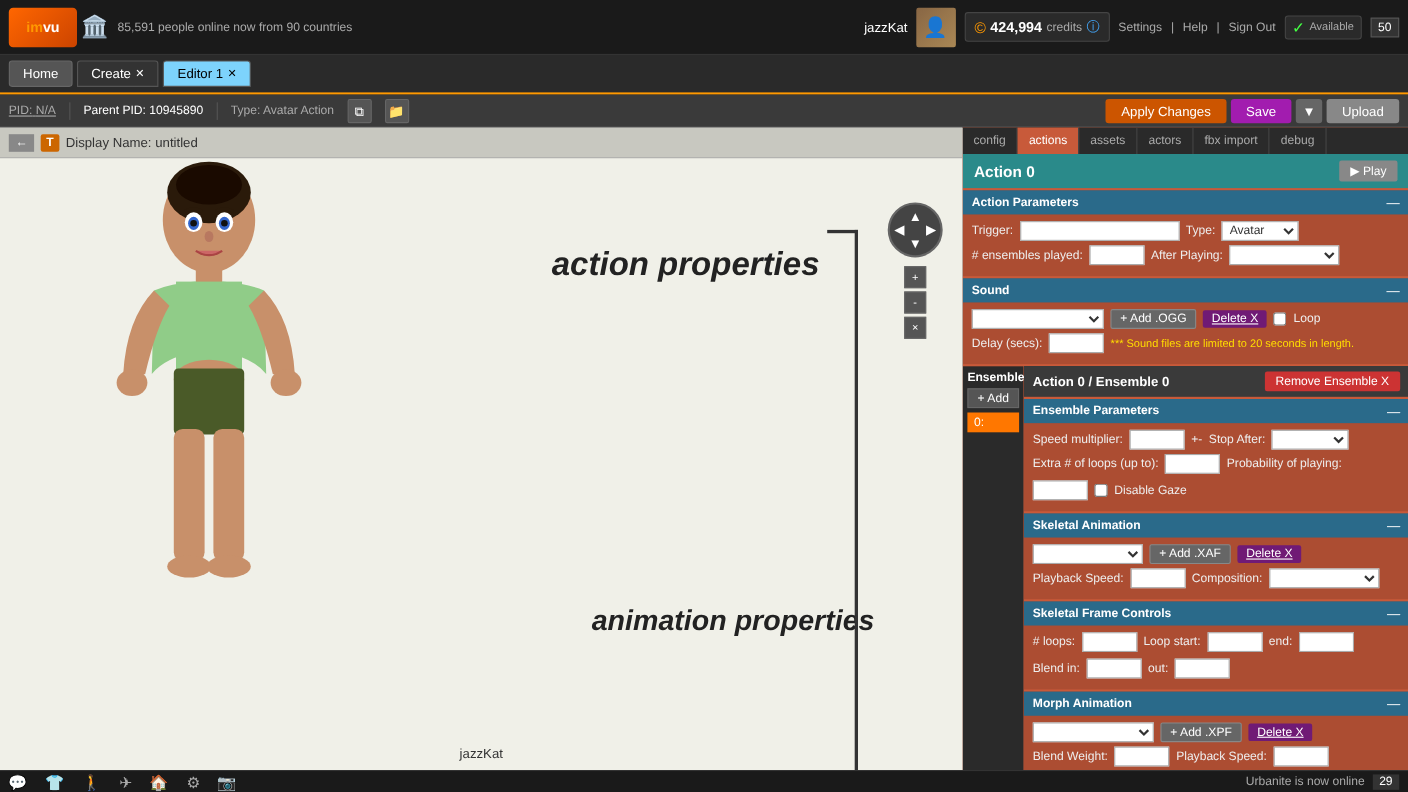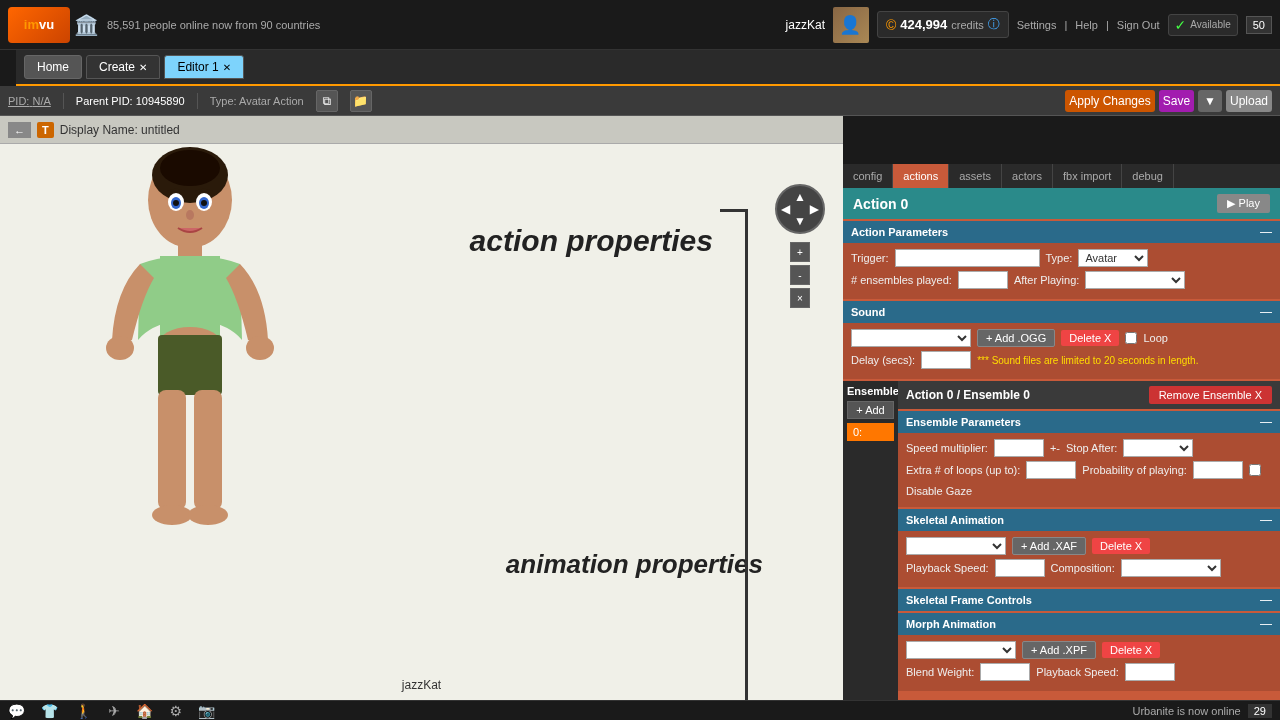--- a/index.html
+++ b/index.html
@@ -17,55 +17,55 @@
     #credits-label { color: #aaa; font-size: 11px; }
     #info-icon { color: #4af; font-size: 12px; cursor: pointer; }
     #settings-area { display: flex; gap: 8px; font-size: 11px; color: #aaa; }
     #settings-area span { cursor: pointer; }
     #available-area { background: #2a2a2a; border: 1px solid #444; border-radius: 3px; padding: 2px 6px; display: flex; align-items: center; gap: 4px; }
     #available-check { color: #4f4; font-size: 14px; }
     #available-text { color: #aaa; font-size: 10px; }
     #score-badge { background: #333; border: 1px solid #555; padding: 2px 6px; font-size: 11px; color: #fff; }
 
     
-    #nav-bar { background: #2a2a2a; height: 36px; display: flex; align-items: center; padding: 0 8px; gap: 4px; border-bottom: 2px solid #ff9900; margin-left: 16px; }
+    #nav-bar { background: #2a2a2a; height: 36px; display: flex; align-items: center; padding: 0 8px; gap: 4px; border-bottom: 2px solid #ff9900; }
     .nav-btn { background: #555; border: 1px solid #666; color: #fff; padding: 4px 12px; border-radius: 3px; cursor: pointer; font-size: 12px; }
     .nav-tab { background: #333; border: 1px solid #555; color: #fff; padding: 4px 12px; border-radius: 3px 3px 0 0; cursor: pointer; font-size: 12px; display: flex; align-items: center; gap: 4px; position: relative; }
     .nav-tab.active { background: #7dd3fc; color: #000; }
     .close-tab { background: none; border: none; color: inherit; cursor: pointer; font-size: 10px; }
 
     
     #toolbar { background: #3a3a3a; height: 30px; display: flex; align-items: center; padding: 0 8px; gap: 12px; border-bottom: 1px solid #555; }
     #toolbar-pid { color: #aaa; font-size: 11px; text-decoration: underline; }
     #toolbar-sep { width: 1px; height: 16px; background: #555; }
     #toolbar-type { color: #aaa; font-size: 11px; }
     .toolbar-icon-btn { background: #555; border: 1px solid #666; color: #fff; width: 22px; height: 22px; display: flex; align-items: center; justify-content: center; cursor: pointer; border-radius: 2px; font-size: 12px; }
     #toolbar-right { margin-left: auto; display: flex; gap: 4px; }
-    .toolbar-action-btn { padding: 4px 4px; border: none; cursor: pointer; font-size: 12px; border-radius: 3px; }
+    .toolbar-action-btn { padding: 4px 14px; border: none; cursor: pointer; font-size: 12px; border-radius: 3px; }
     #apply-btn { background: #cc5500; color: #fff; }
     #save-btn { background: #a21caf; color: #fff; }
     #save-dropdown { background: #666; color: #fff; padding: 4px 6px; border: none; cursor: pointer; }
     #upload-btn { background: #888; color: #fff; }
 
     
     #main-area { display: flex; height: calc(720px - 50px - 36px - 30px - 20px); }
 
     
     #left-panel { flex: 1; background: #e8e8e0; position: relative; overflow: hidden; }
     #display-name-bar { background: #c8c8c0; height: 28px; display: flex; align-items: center; padding: 0 8px; gap: 6px; border-bottom: 1px solid #aaa; }
     #back-btn { background: #888; color: #fff; border: none; padding: 2px 6px; cursor: pointer; font-size: 11px; }
     #display-name-icon { background: #cc6600; color: #fff; font-size: 11px; font-weight: bold; padding: 2px 5px; border-radius: 2px; }
     #display-name-text { color: #333; font-size: 12px; }
     #viewport { width: 100%; height: calc(100% - 28px); display: flex; align-items: center; justify-content: center; position: relative; background: #f0f0e8; }
 
     
     #nav-controls { position: absolute; right: 15px; top: 50px; display: flex; flex-direction: column; align-items: center; gap: 2px; }
 
     
-    #right-panel { width: 437px; background: #c85a3a; display: flex; flex-direction: column; margin-top: 48px; }
+    #right-panel { width: 405px; background: #c85a3a; display: flex; flex-direction: column; }
     #right-tabs { display: flex; background: #2a2a2a; }
     .right-tab { padding: 6px 10px; font-size: 11px; color: #aaa; cursor: pointer; border-right: 1px solid #444; }
     .right-tab.active { background: #c85a3a; color: #fff; }
 
     #right-content { flex: 1; overflow-y: auto; padding: 0; }
 
     
     #action-header { background: #2a8a8a; padding: 6px 10px; display: flex; align-items: center; justify-content: space-between; }
     #action-title { font-size: 14px; font-weight: bold; color: #fff; }
     #play-btn { background: #888; color: #fff; border: none; padding: 3px 10px; cursor: pointer; font-size: 11px; border-radius: 2px; }
@@ -82,21 +82,21 @@
     .form-label { color: #eee; font-size: 11px; white-space: nowrap; }
     .form-input { background: #fff; border: 1px solid #aaa; color: #333; font-size: 11px; padding: 1px 4px; height: 18px; }
     .form-input-sm { width: 50px; }
     .form-input-lg { width: 120px; }
     .form-select { background: #fff; border: 1px solid #aaa; color: #333; font-size: 11px; height: 18px; padding: 0 2px; }
     .form-select-sm { width: 70px; }
     .form-select-md { width: 100px; }
 
     
     .add-btn { background: #666; color: #fff; border: 1px solid #888; padding: 2px 8px; cursor: pointer; font-size: 11px; border-radius: 2px; }
-    .delete-btn { background: #ef4444; color: #fff; border: none; padding: 2px 8px; cursor: pointer; font-size: 11px; border-radius: 2px; }
+    .delete-btn { background: #701a75; color: #fff; border: none; padding: 2px 8px; cursor: pointer; font-size: 11px; border-radius: 2px; text-decoration: underline; }
     .remove-btn { background: #cc3333; color: #fff; border: none; padding: 3px 10px; cursor: pointer; font-size: 11px; border-radius: 2px; }
 
     
     #ensembles-panel { display: flex; height: 370px; }
     #ensemble-list { width: 55px; background: #2a2a2a; padding: 4px; }
     #ensemble-list-header { color: #fff; font-size: 11px; font-weight: bold; margin-bottom: 4px; }
     #ensemble-add { background: #555; color: #fff; border: 1px solid #666; padding: 2px 6px; cursor: pointer; font-size: 11px; width: 100%; margin-bottom: 4px; }
     .ensemble-item { background: #cc5500; color: #fff; font-size: 11px; padding: 3px 6px; margin-bottom: 2px; cursor: pointer; }
     .ensemble-item.active { background: #ff7700; }
     #ensemble-detail { flex: 1; overflow-y: auto; }
@@ -412,20 +412,34 @@
                 </select>
               </div>
             </div>
           </div>
 
           <div class="section">
             <div class="section-header">
               <span class="section-title">Skeletal Frame Controls</span>
               <span class="section-collapse">—</span>
             </div>
+            <div class="section-body">
+              <div class="form-row">
+                <span class="form-label"># loops:</span>
+                <input type="text" class="form-input form-input-sm" style="">
+                <span class="form-label">Loop start:</span>
+                <input type="text" class="form-input form-input-sm" style="">
+                <span class="form-label">end:</span>
+                <input type="text" class="form-input form-input-sm" style="">
+                <span class="form-label">Blend in:</span>
+                <input type="text" class="form-input form-input-sm" style="">
+                <span class="form-label">out:</span>
+                <input type="text" class="form-input form-input-sm" style="">
+              </div>
+            </div>
           </div>
 
           <div class="section">
             <div class="section-header">
               <span class="section-title">Morph Animation</span>
               <span class="section-collapse">—</span>
             </div>
             <div class="section-body">
               <div class="form-row">
                 <select class="form-select" style="width:110px;"></select>

